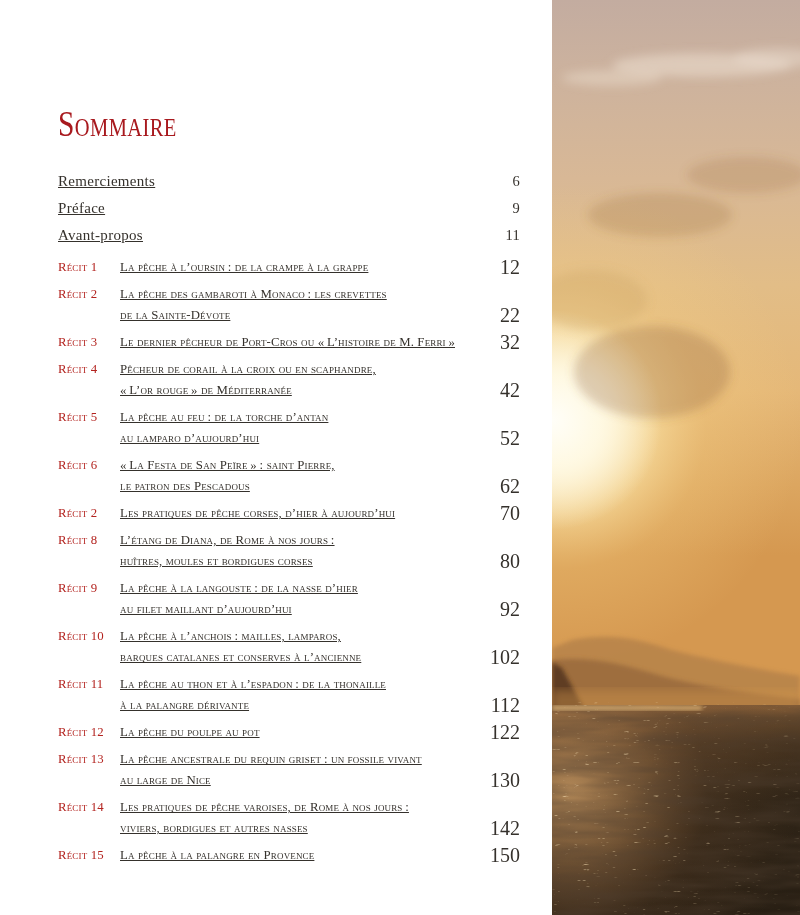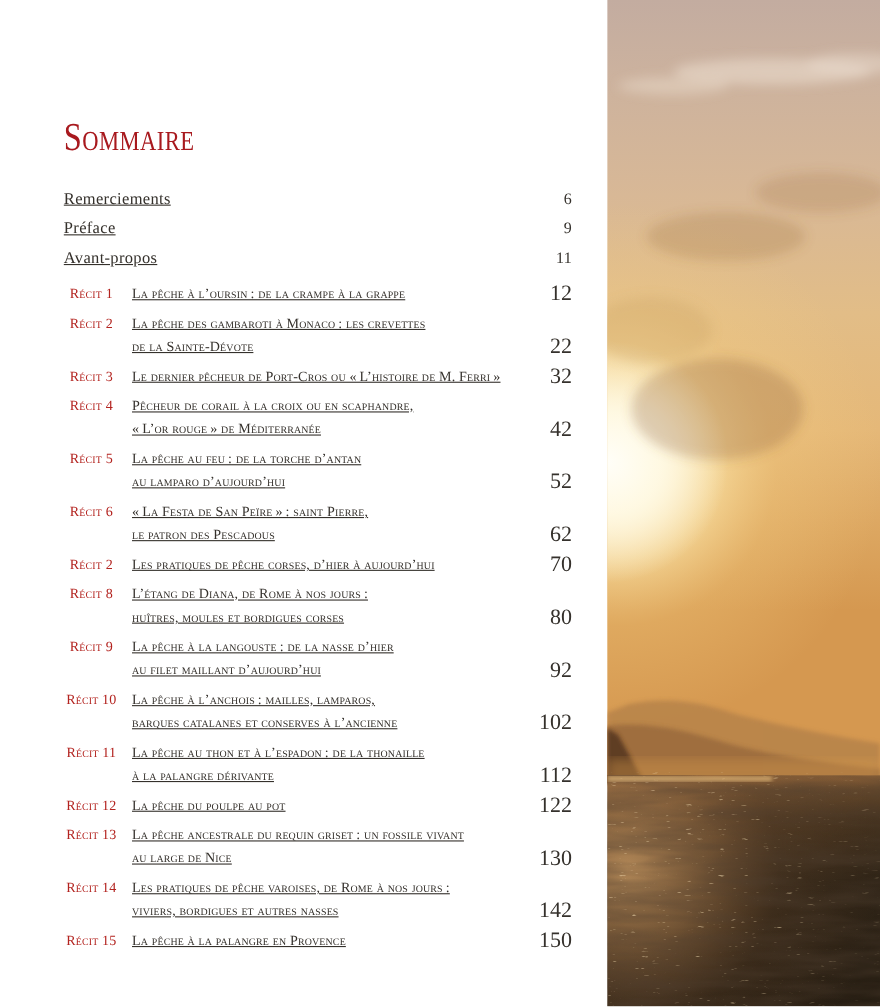--- a/index.html
+++ b/index.html
@@ -24,21 +24,21 @@
     line-height:20px; margin-bottom:7px; font-size:15px; letter-spacing:.3px;
   }
   .flabel { white-space:nowrap;text-decoration:underline; }
   .fpage { font-size:14.5px; }
 
   .chapters { margin-top:12px; }
   .crow {
     display:flex; align-items:flex-start; margin-bottom:6px;
     font-variant:small-caps; font-size:12.8px; line-height:21px; letter-spacing:.15px;
   }
-  .clabel { flex:none; width:50px; text-align:center; color:var(--label,#b3231f); white-space:nowrap; }
+  .clabel { flex:none; width:50px; text-align:left; color:var(--label,#b3231f); white-space:nowrap; }
   .ctitle { flex:1 1 auto; min-width:0; margin-left:12px; }
   .tline  { white-space:nowrap;text-decoration:underline; }
   .cpage  {
     flex:none; width:34px; margin-left:6px; text-align:right;
     align-self:flex-end; font-variant:normal; font-size:20px; letter-spacing:0;
     line-height:21px;
   }
 
   .photo { position:absolute; top:0; right:0; width:248px; height:915px; }
   .photo svg { display:block; width:248px; height:915px; }

